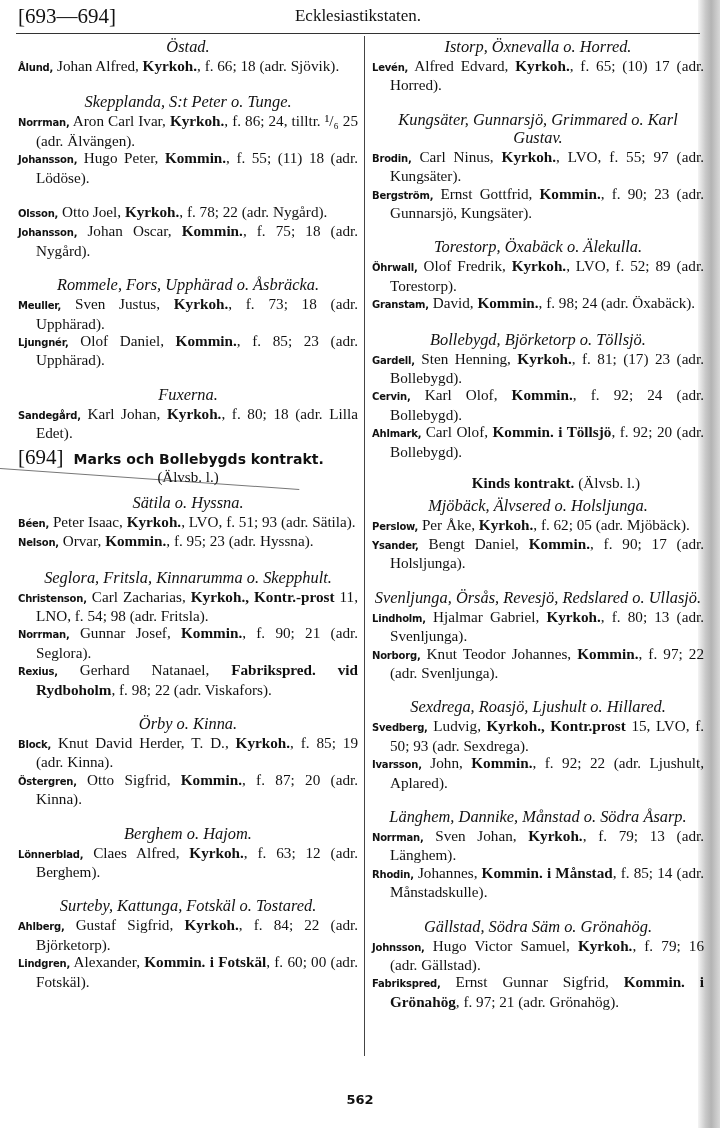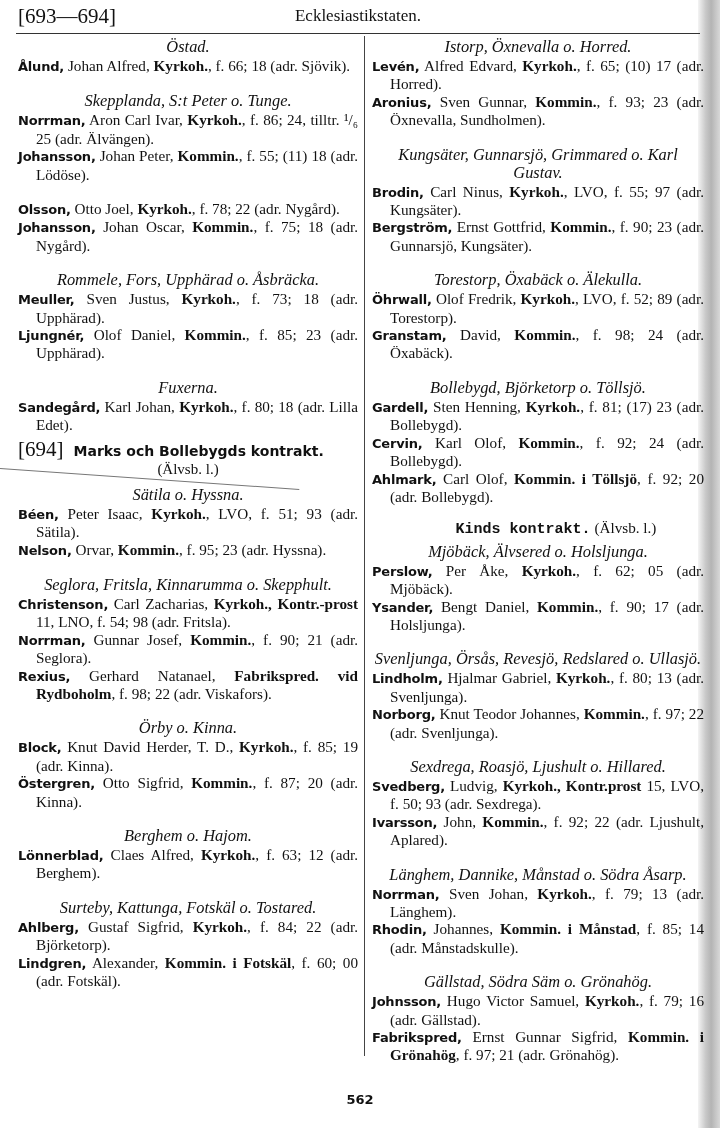--- a/index.html
+++ b/index.html
@@ -11,28 +11,28 @@
   .hdr .num{position:absolute;left:0;top:0;font-family:"Liberation Serif",serif;font-size:21px;}
   .hdr .title{position:absolute;left:0;width:680px;top:2px;text-align:center;font-family:"Liberation Serif",serif;font-size:17px;}
   .rule{position:absolute;top:33px;left:16px;width:684px;border-top:1px solid #333;}
   .vsep{position:absolute;top:36px;left:364px;height:1020px;border-left:1px solid #444;}
   .col{position:absolute;top:38px;width:340px;font-family:"Liberation Serif",serif;font-size:15.2px;line-height:17.4px;}
   .col.left{left:18px;}
   .col.right{left:372px;width:332px;}
   .par{font-style:italic;text-align:center;font-size:16.4px;line-height:18px;margin:0 0 1px 0;}
   .gap{height:17px;}
   .ent{padding-left:18px;text-indent:-18px;text-align:justify;margin:0;}
-  .nm{font-family:"DejaVu Sans",sans-serif;font-weight:bold;font-size:13px;letter-spacing:-0.2px;}
+  .nm{font-family:"DejaVu Sans",sans-serif;font-weight:bold;font-size:10px;letter-spacing:-0.2px;}
   .it{font-weight:bold;}
   .contract{font-size:15.5px;line-height:18px;margin:6px 0 0 0;}
   .contract .bn{font-size:21px;font-weight:normal;margin-right:10px;}
   .contract .ct{font-family:"DejaVu Sans",sans-serif;font-weight:bold;font-size:14px;}
   .contract .sub{display:block;text-align:center;font-size:15px;}
   .kc{text-align:center;margin:4px 0 4px 0;}
-  .kc .ct{font-family:Liberation Mono, monospace;font-weight:bold;font-size:15px;margin-left:36px;}
+  .kc .ct{font-family:Liberation Serif, serif;font-weight:bold;font-size:15px;margin-left:36px;}
   .strike{position:absolute;left:0;top:468px;width:300px;border-top:1px solid #777;transform:rotate(4deg);transform-origin:left;}
   .pageno{position:absolute;top:1092px;left:0;width:720px;text-align:center;font-family:"DejaVu Sans",sans-serif;font-weight:bold;font-size:13px;}
 </style>
 </head>
 <body>
 
 <div class="edge"></div>
 
 <div class="hdr">
   <span class="num">[693—694]</span>
@@ -42,21 +42,21 @@
 <div class="vsep"></div>
 <div class="strike"></div>
 
 <div class="col left">
   <div id="lc1">
       <div class="par">Östad.</div>
       <p class="ent"><span class="nm">Ålund,</span><span> Johan Alfred, </span><span class="it">Kyrkoh.</span><span>, f. 66; 18 (adr. Sjövik).</span></p>
       <div class="gap"></div>
       <div class="par">Skepplanda, S:t Peter o. Tunge.</div>
       <p class="ent"><span class="nm">Norrman,</span><span> Aron Carl Ivar, </span><span class="it">Kyrkoh.</span><span>, f. 86; 24, tilltr. ¹/₆ 25 (adr. Älvängen).</span></p>
-      <p class="ent"><span class="nm">Johansson,</span><span> Johan Peter, </span><span class="it">Kommin.</span><span>, f. 55; (11) 18 (adr. Lödöse).</span></p>
+      <p class="ent"><span class="nm">Johansson,</span><span> Hugo Peter, </span><span class="it">Kommin.</span><span>, f. 55; (11) 18 (adr. Lödöse).</span></p>
       <div class="gap"></div>
       <p class="ent"><span class="nm">Olsson,</span><span> Otto Joel, </span><span class="it">Kyrkoh.</span><span>, f. 78; 22 (adr. Nygård).</span></p>
       <p class="ent"><span class="nm">Johansson,</span><span> Johan Oscar, </span><span class="it">Kommin.</span><span>, f. 75; 18 (adr. Nygård).</span></p>
       <div class="gap"></div>
       <div class="par">Rommele, Fors, Upphärad o. Åsbräcka.</div>
       <p class="ent"><span class="nm">Meuller,</span><span> Sven Justus, </span><span class="it">Kyrkoh.</span><span>, f. 73; 18 (adr. Upphärad).</span></p>
       <p class="ent"><span class="nm">Ljungnér,</span><span> Olof Daniel, </span><span class="it">Kommin.</span><span>, f. 85; 23 (adr. Upphärad).</span></p>
       <div class="gap"></div>
       <div class="par">Fuxerna.</div>
       <p class="ent"><span class="nm">Sandegård,</span><span> Karl Johan, </span><span class="it">Kyrkoh.</span><span>, f. 80; 18 (adr. Lilla Edet).</span></p>
@@ -86,21 +86,20 @@
       <div class="par">Surteby, Kattunga, Fotskäl o. Tostared.</div>
       <p class="ent"><span class="nm">Ahlberg,</span><span> Gustaf Sigfrid, </span><span class="it">Kyrkoh.</span><span>, f. 84; 22 (adr. Björketorp).</span></p>
       <p class="ent"><span class="nm">Lindgren,</span><span> Alexander, </span><span class="it">Kommin. i Fotskäl</span><span>, f. 60; 00 (adr. Fotskäl).</span></p>
     </div>
 </div>
 
 <div class="col right">
   <div id="rc1">
       <div class="par">Istorp, Öxnevalla o. Horred.</div>
       <p class="ent"><span class="nm">Levén,</span><span> Alfred Edvard, </span><span class="it">Kyrkoh.</span><span>, f. 65; (10) 17 (adr. Horred).</span></p>
-      <p class="ent"><span class="nm">Aronius,</span><span> Sven Gunnar, </span><span class="it">Kommin.</span><span>, f. 93; 23 (adr. Öxnevalla, Sundholmen).</span></p>
       <div class="gap"></div>
       <div class="par">Kungsäter, Gunnarsjö, Grimmared o. Karl Gustav.</div>
       <p class="ent"><span class="nm">Brodin,</span><span> Carl Ninus, </span><span class="it">Kyrkoh.</span><span>, LVO, f. 55; 97 (adr. Kungsäter).</span></p>
       <p class="ent"><span class="nm">Bergström,</span><span> Ernst Gottfrid, </span><span class="it">Kommin.</span><span>, f. 90; 23 (adr. Gunnarsjö, Kungsäter).</span></p>
       <div class="gap"></div>
       <div class="par">Torestorp, Öxabäck o. Älekulla.</div>
       <p class="ent"><span class="nm">Öhrwall,</span><span> Olof Fredrik, </span><span class="it">Kyrkoh.</span><span>, LVO, f. 52; 89 (adr. Torestorp).</span></p>
       <p class="ent"><span class="nm">Granstam,</span><span> David, </span><span class="it">Kommin.</span><span>, f. 98; 24 (adr. Öxabäck).</span></p>
       <div class="gap"></div>
       <div class="par">Bollebygd, Björketorp o. Töllsjö.</div>

